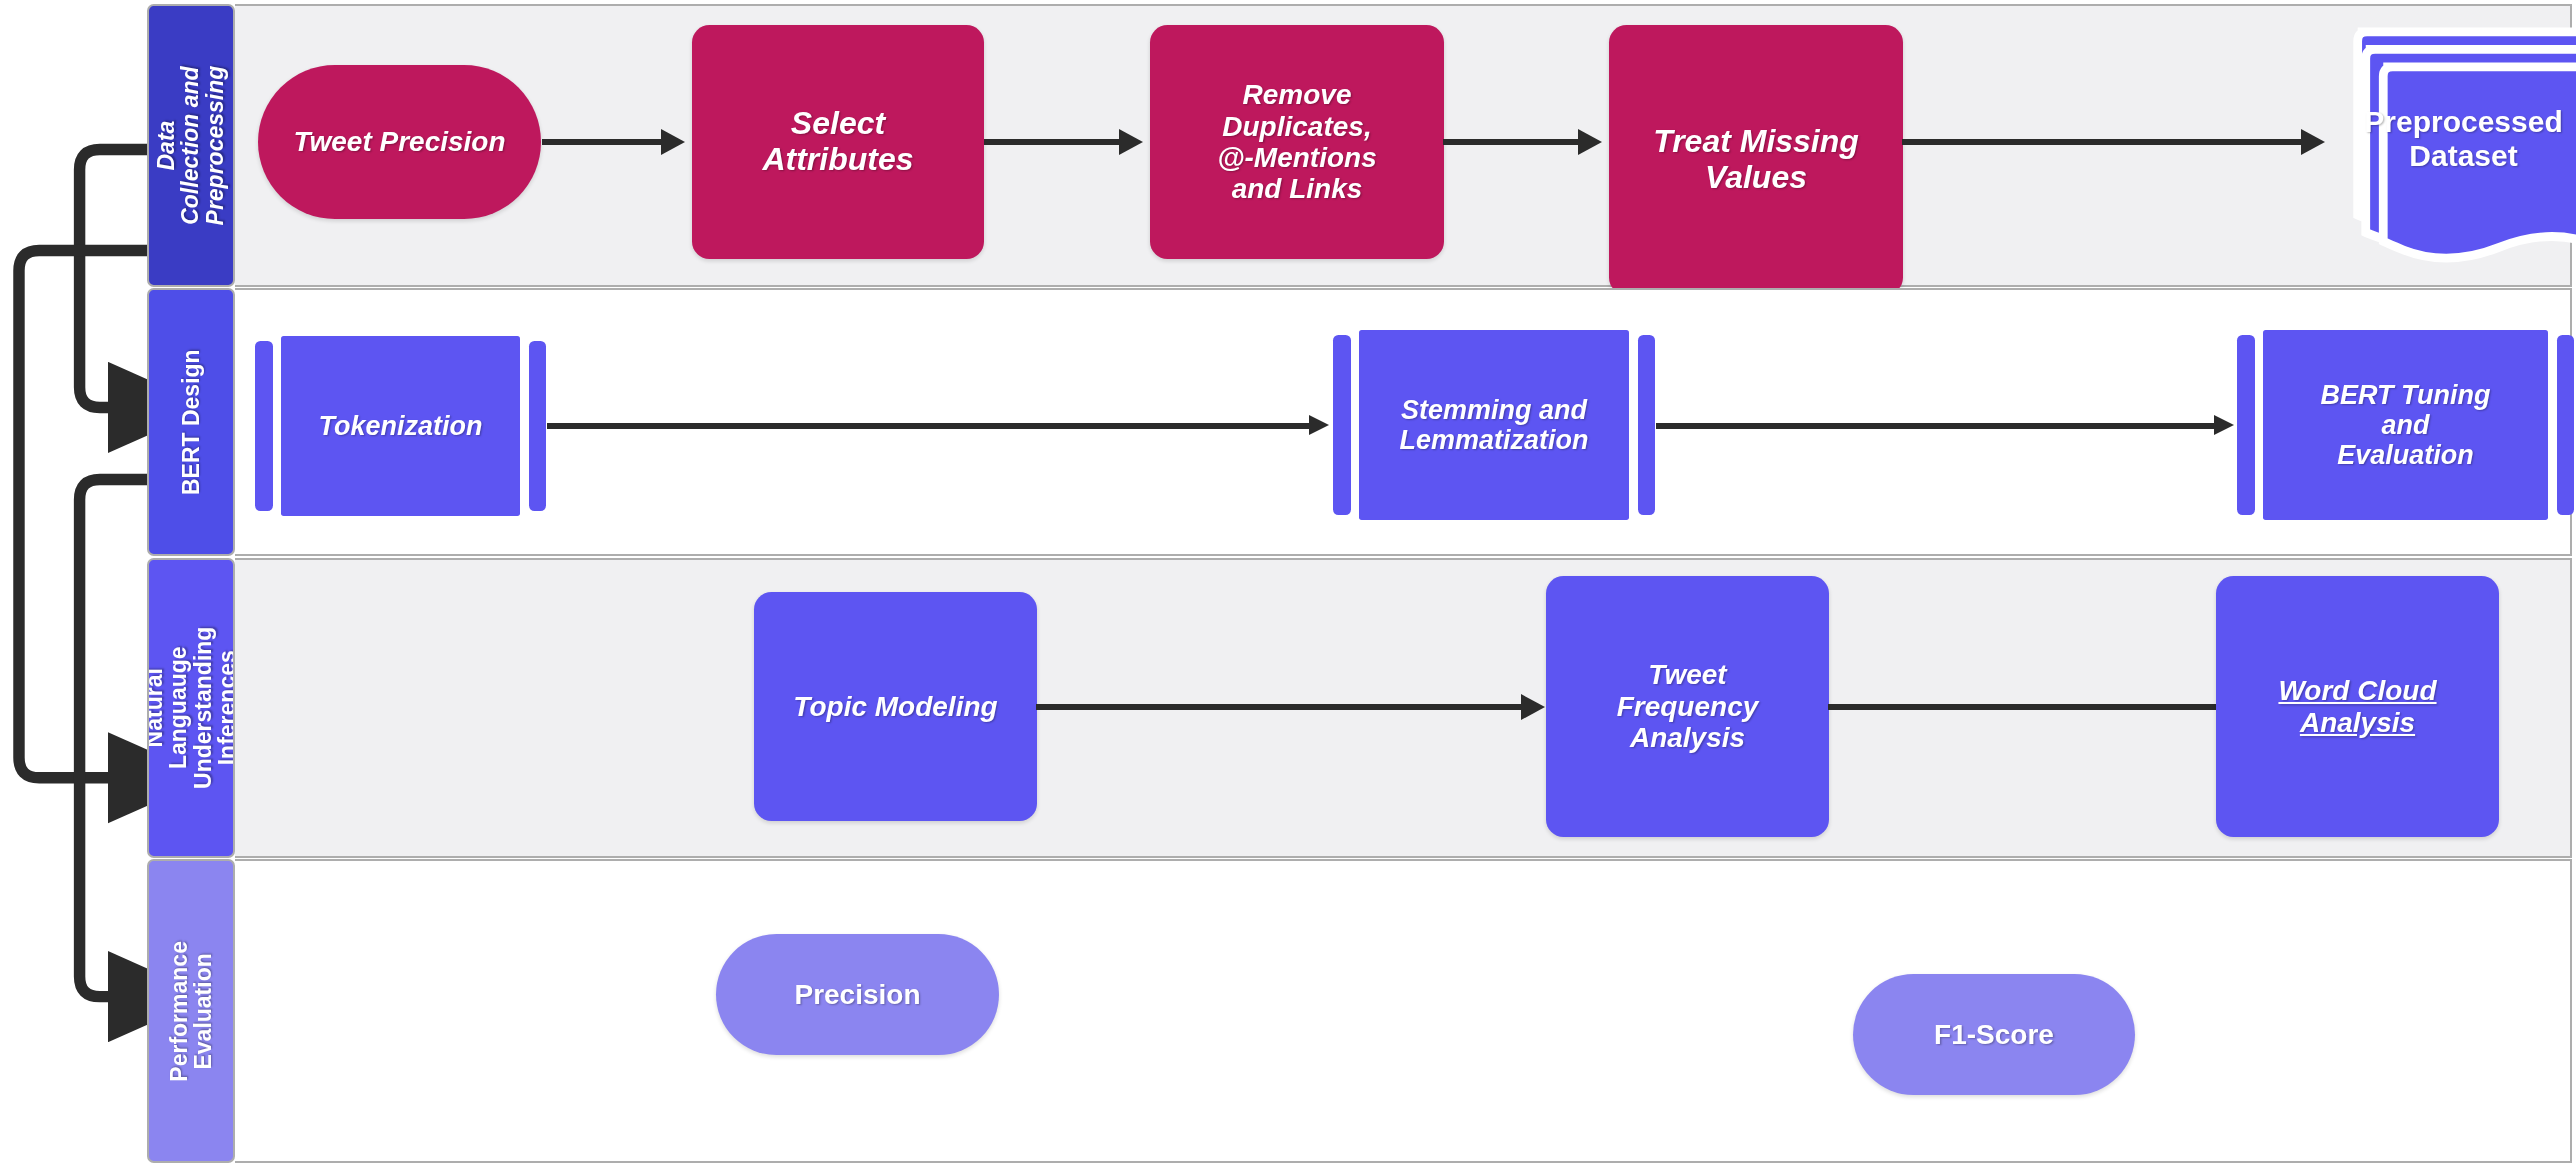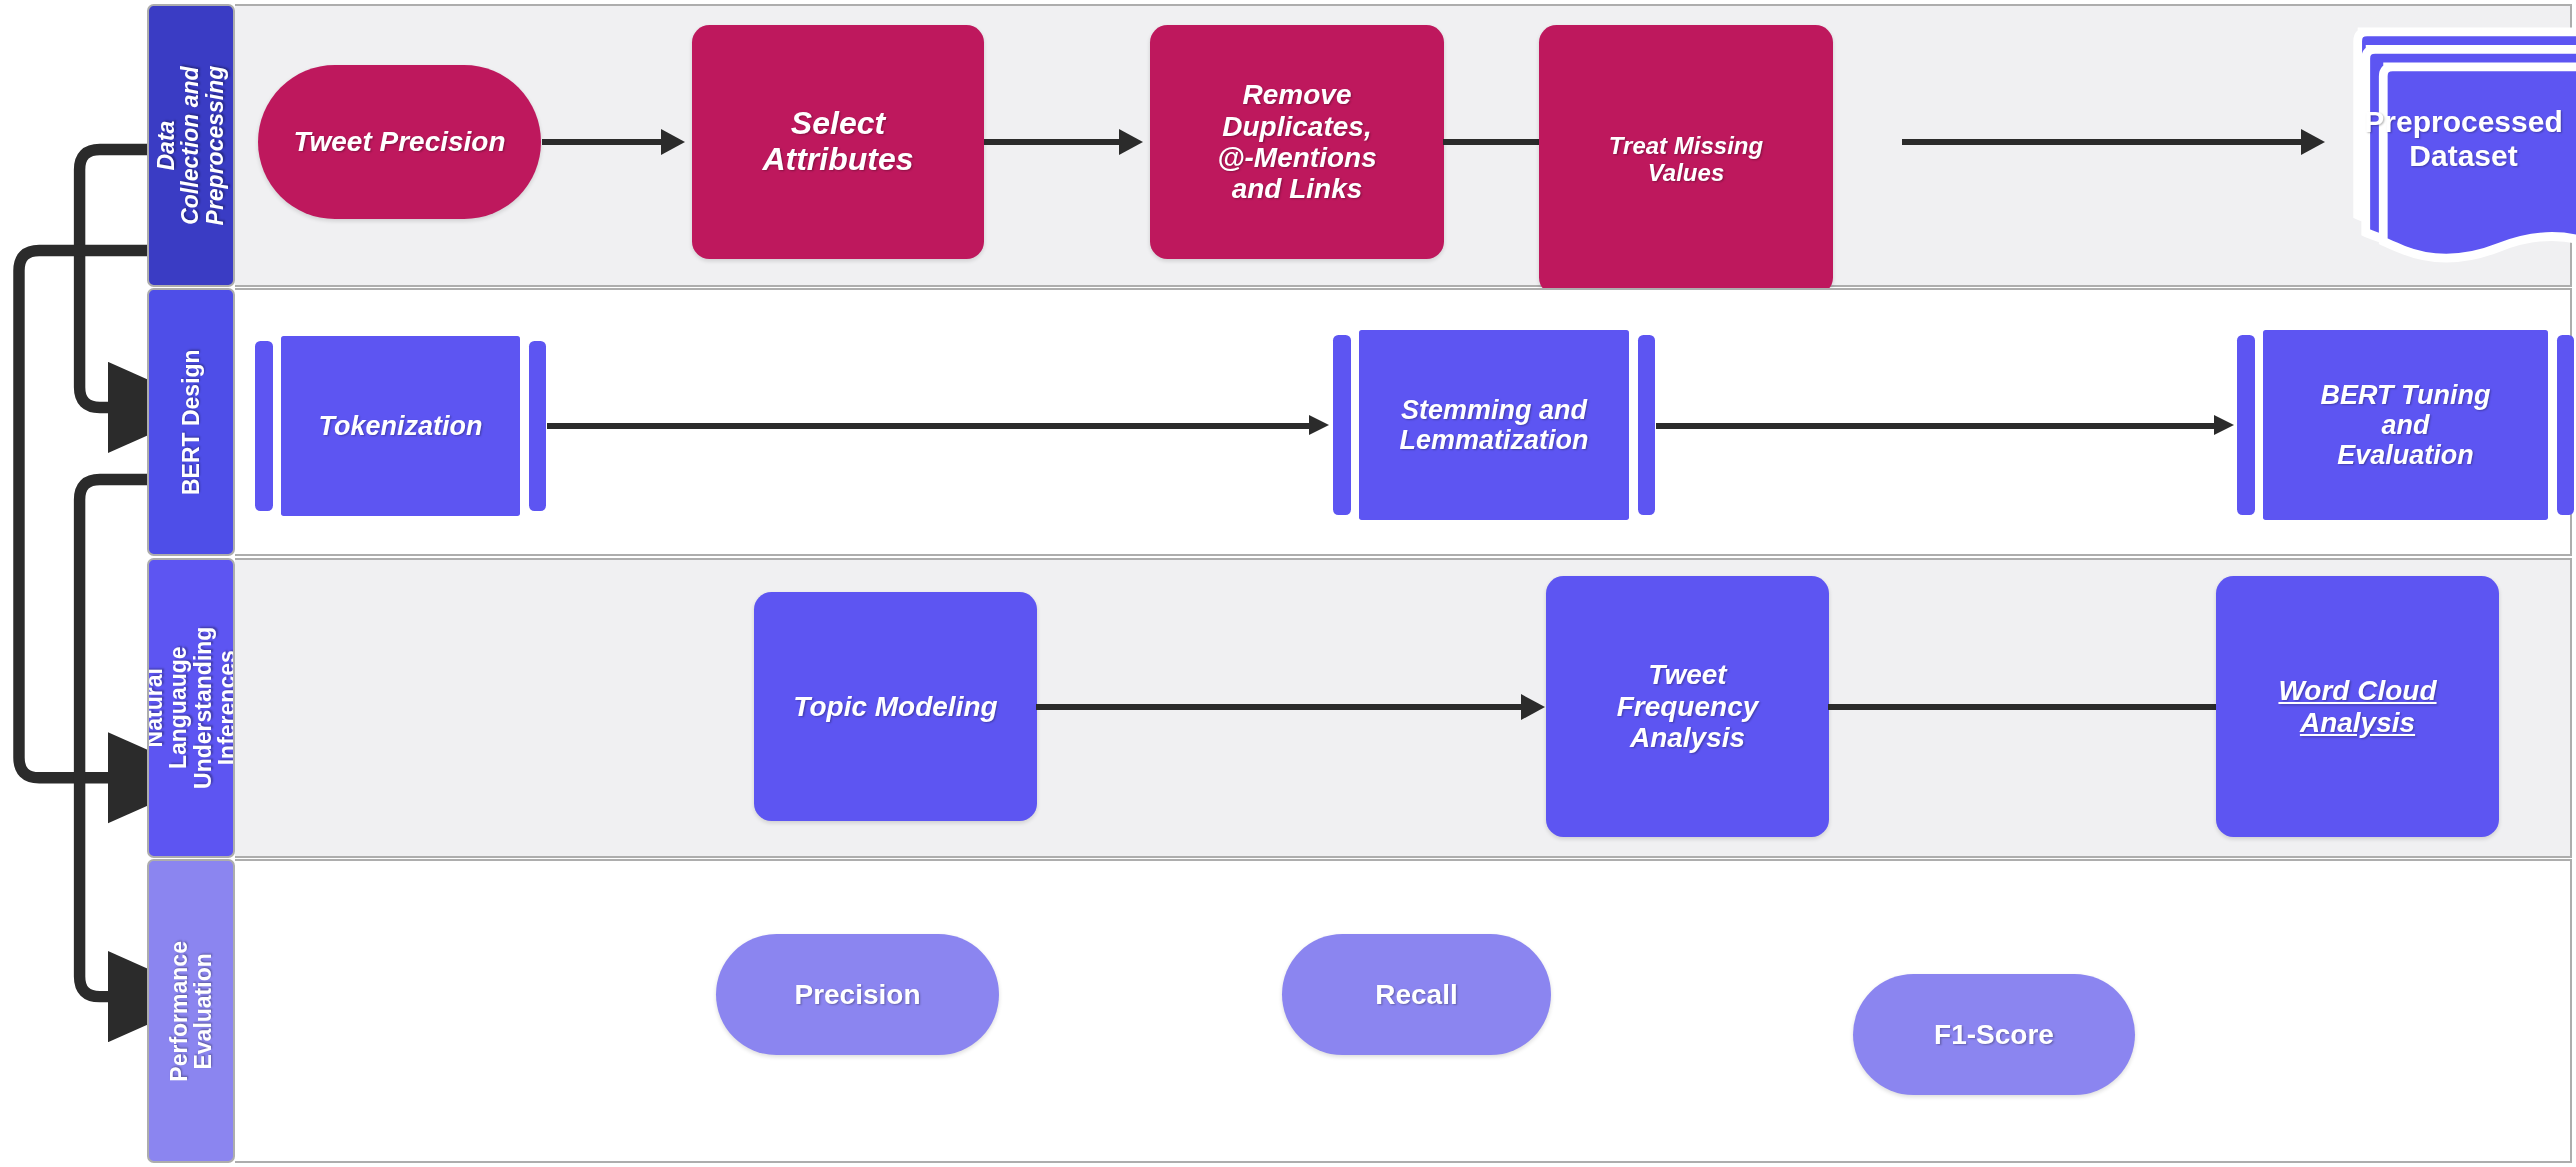--- a/index.html
+++ b/index.html
@@ -193,21 +193,21 @@
 Duplicates,
 @-Mentions
 and Links</span>
       </div>
 
       <div class="conn" style="left:1208px; top:136px; width:160px;">
         <div class="conn-line" style="width:136px;"></div>
         <div class="conn-head" style="left:135px;"></div>
       </div>
 
-      <div class="node n-dark shape-rect" style="left:1304px; top:19px; width:294px; height:270px; font-size:24px;">
+      <div class="node n-dark shape-rect" style="left:1374px; top:19px; width:294px; height:270px; font-size:32px;">
         <span style="white-space:pre-line;">Treat Missing
 Values</span>
       </div>
 
       <div class="conn" style="left:1667px; top:136px; width:424px;">
         <div class="conn-line" style="width:400px;"></div>
         <div class="conn-head" style="left:399px;"></div>
       </div>
 
       <div class="node n-light shape-docs" style="left:2078px; top:6.7px; width:290px; height:268px; font-size:30px;">
@@ -315,23 +315,20 @@
         <div>Performance</div>
         <div>Evaluation</div>
       </div>
     </div>
     <div class="lane-body">
 
       <div class="node n-pale shape-pill" style="left:481px; top:73px; width:283px; height:121px; font-size:28px; font-style:normal;">
         <span>Precision</span>
       </div>
 
-      <div class="node n-pale shape-pill" style="left:1047px; top:73px; width:269px; height:121px; font-size:28px; font-style:normal;">
-        <span>Recall</span>
-      </div>
 
       <div class="node n-pale shape-pill" style="left:1618px; top:73px; width:282px; height:121px; font-size:28px; font-style:normal;margin-top:40px;">
         <span>F1-Score</span>
       </div>
 
     </div>
   </div>
 
 </div>
 

